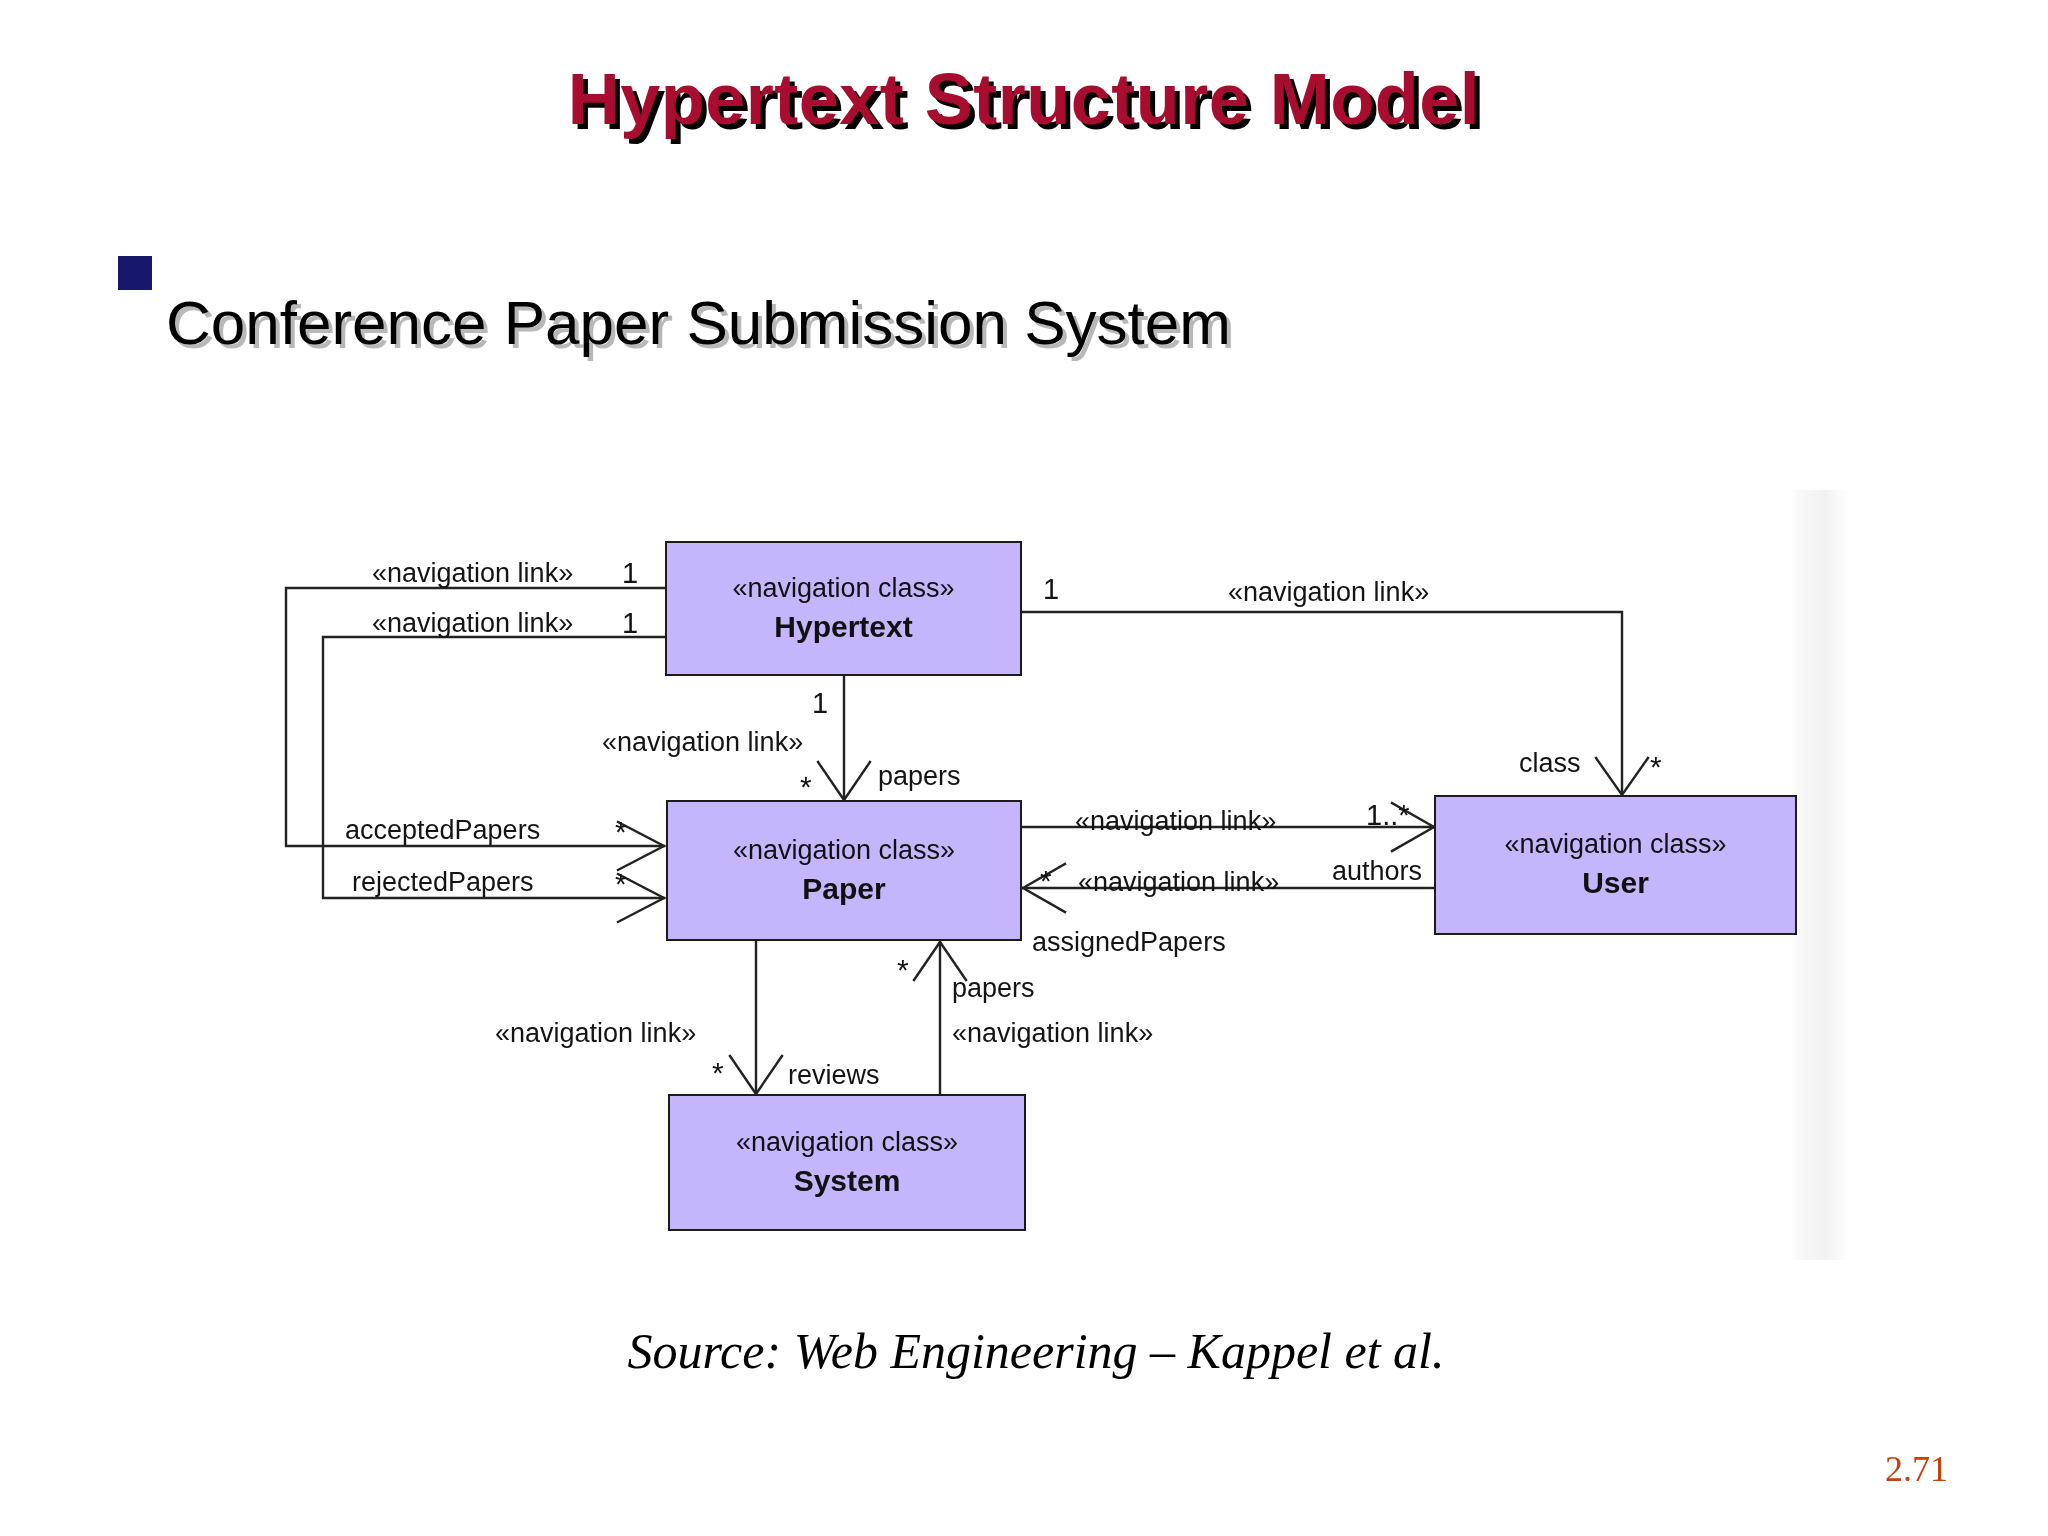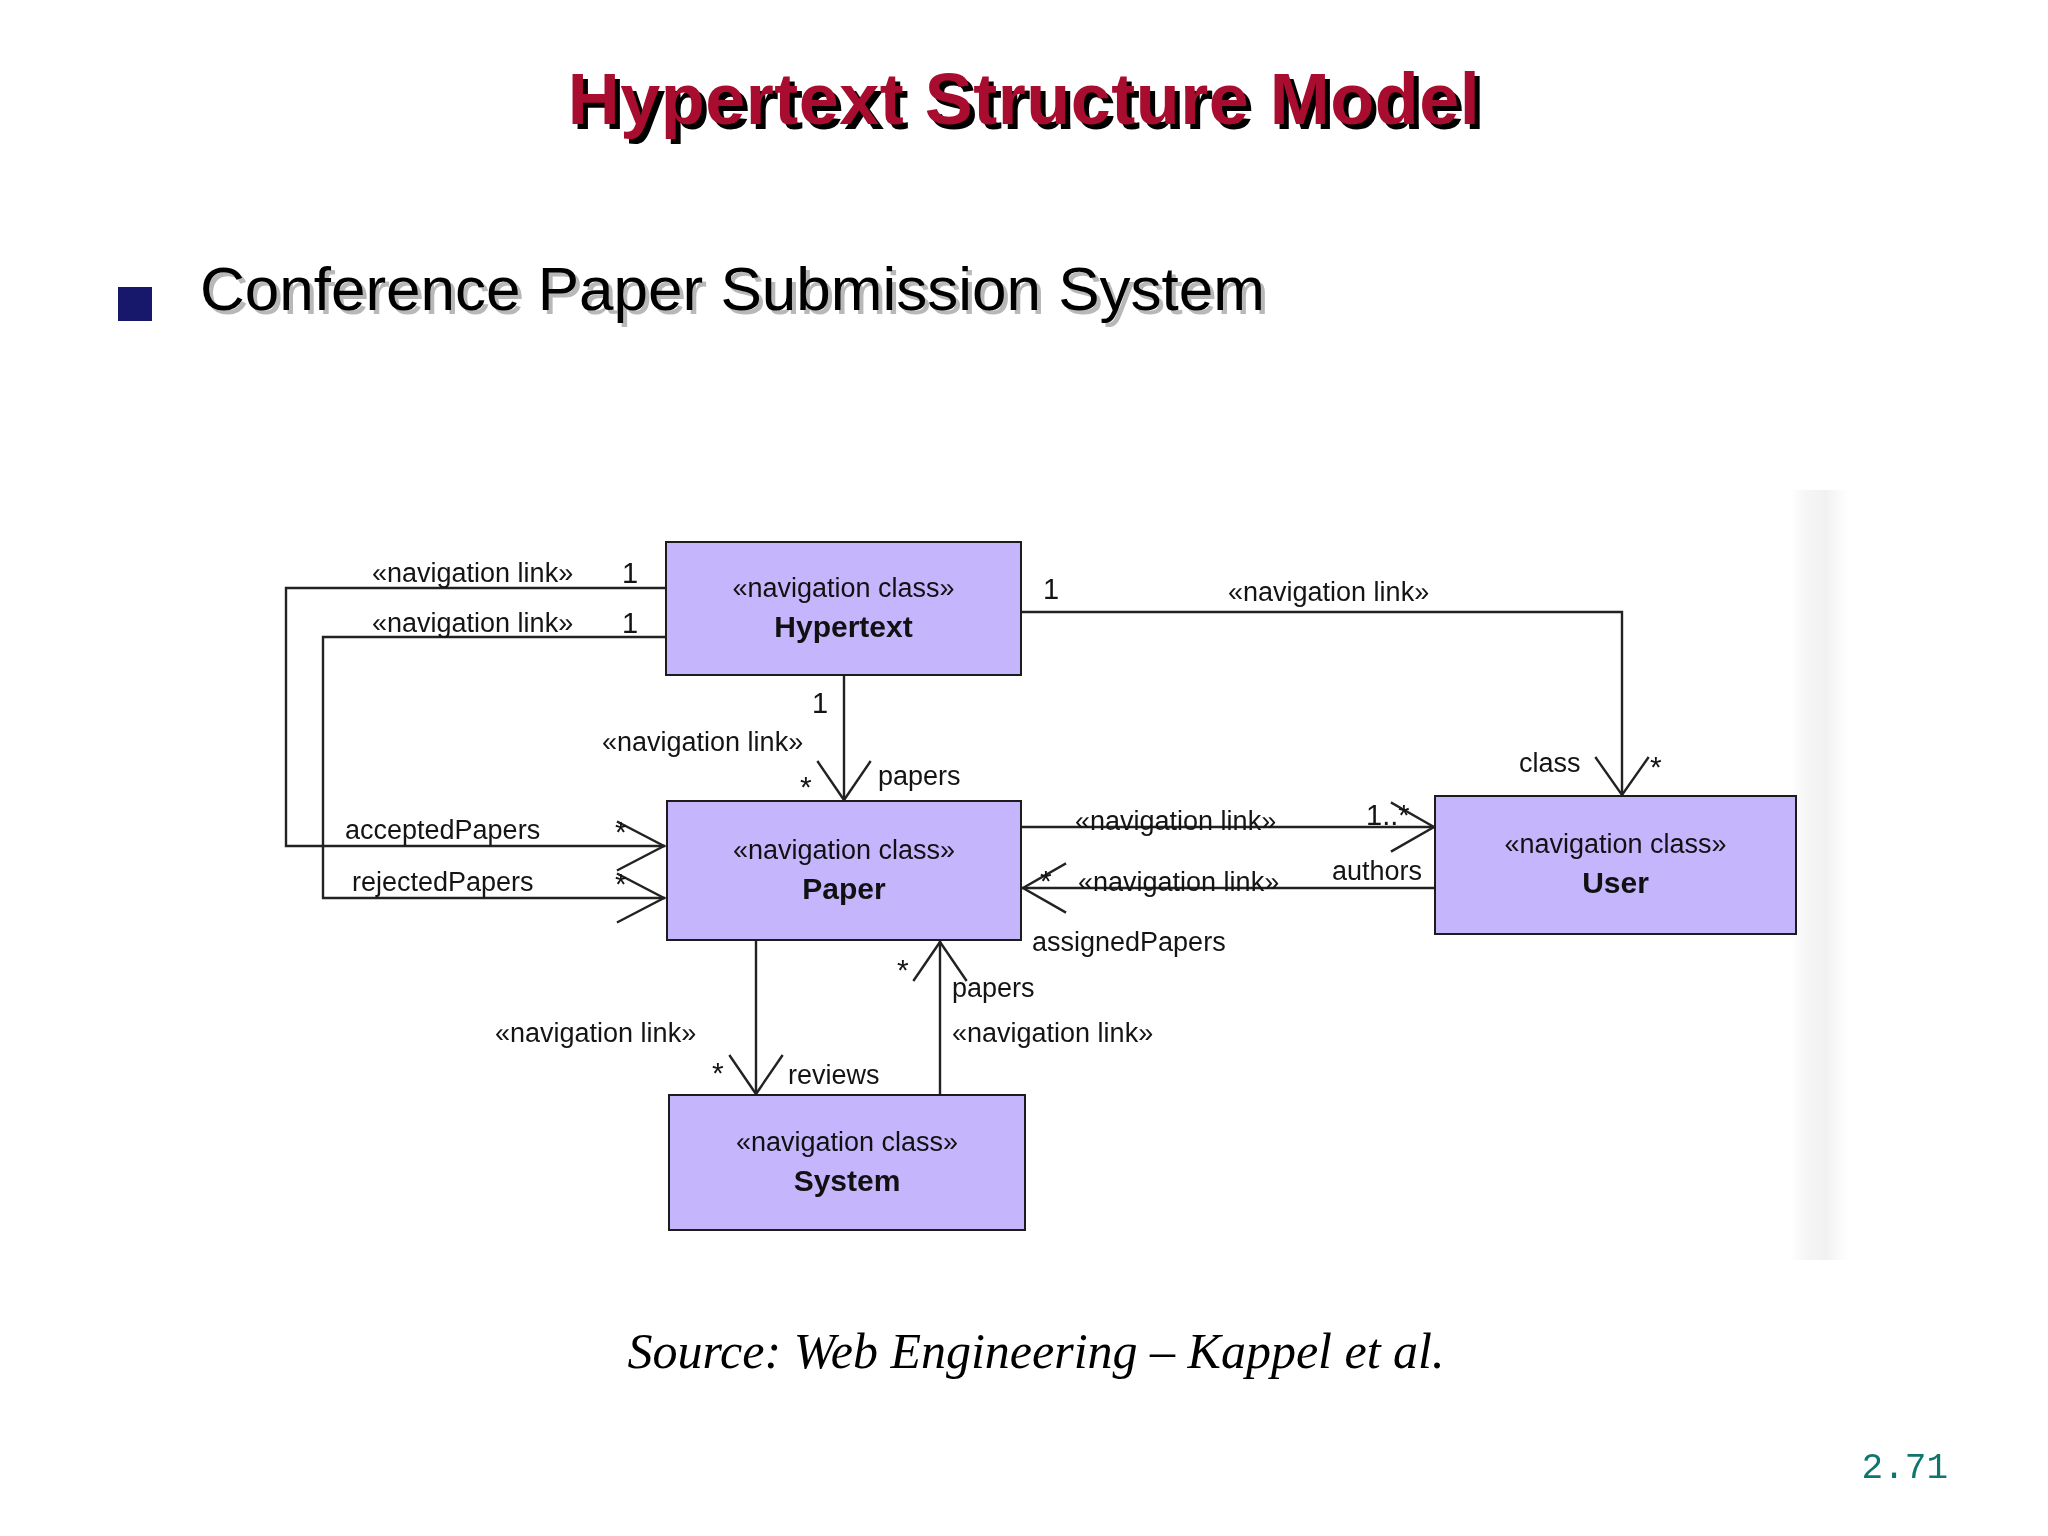--- a/index.html
+++ b/index.html
@@ -29,23 +29,24 @@
     letter-spacing: 0.5px;
     color: #a80c2e;
     text-shadow: 5px 5px 0 #000000;
     white-space: nowrap;
   }
 
   
   #bullet-row {
     position: absolute;
     left: 118px;
-    top: 256px;
+    top: 236px;
     display: flex;
-    align-items: flex-end;
+    align-items: flex-start;
+    flex-direction: column;
   }
   #bullet-marker {
     width: 34px;
     height: 34px;
     background: #17176b;
     margin-top: 20px;
     flex: 0 0 auto;
   }
   #bullet-text {
     margin-left: 48px;
@@ -151,23 +152,23 @@
     top: 1448px;
     font-family: "Liberation Sans", sans-serif;
     font-size: 33px;
     color: #000000;
     white-space: nowrap;
   }
   #footer-page {
     position: absolute;
     right: 100px;
     top: 1448px;
-    font-family: Liberation Mono, monospace;
+    font-family: Liberation Serif, serif;
     font-size: 36px;
-    color: #0f766e;
+    color: #c2410c;
     white-space: nowrap;
   }
 </style>
 </head>
 <body>
 
 <div id="slide">
 
   <div id="title">Hypertext Structure Model</div>
 

